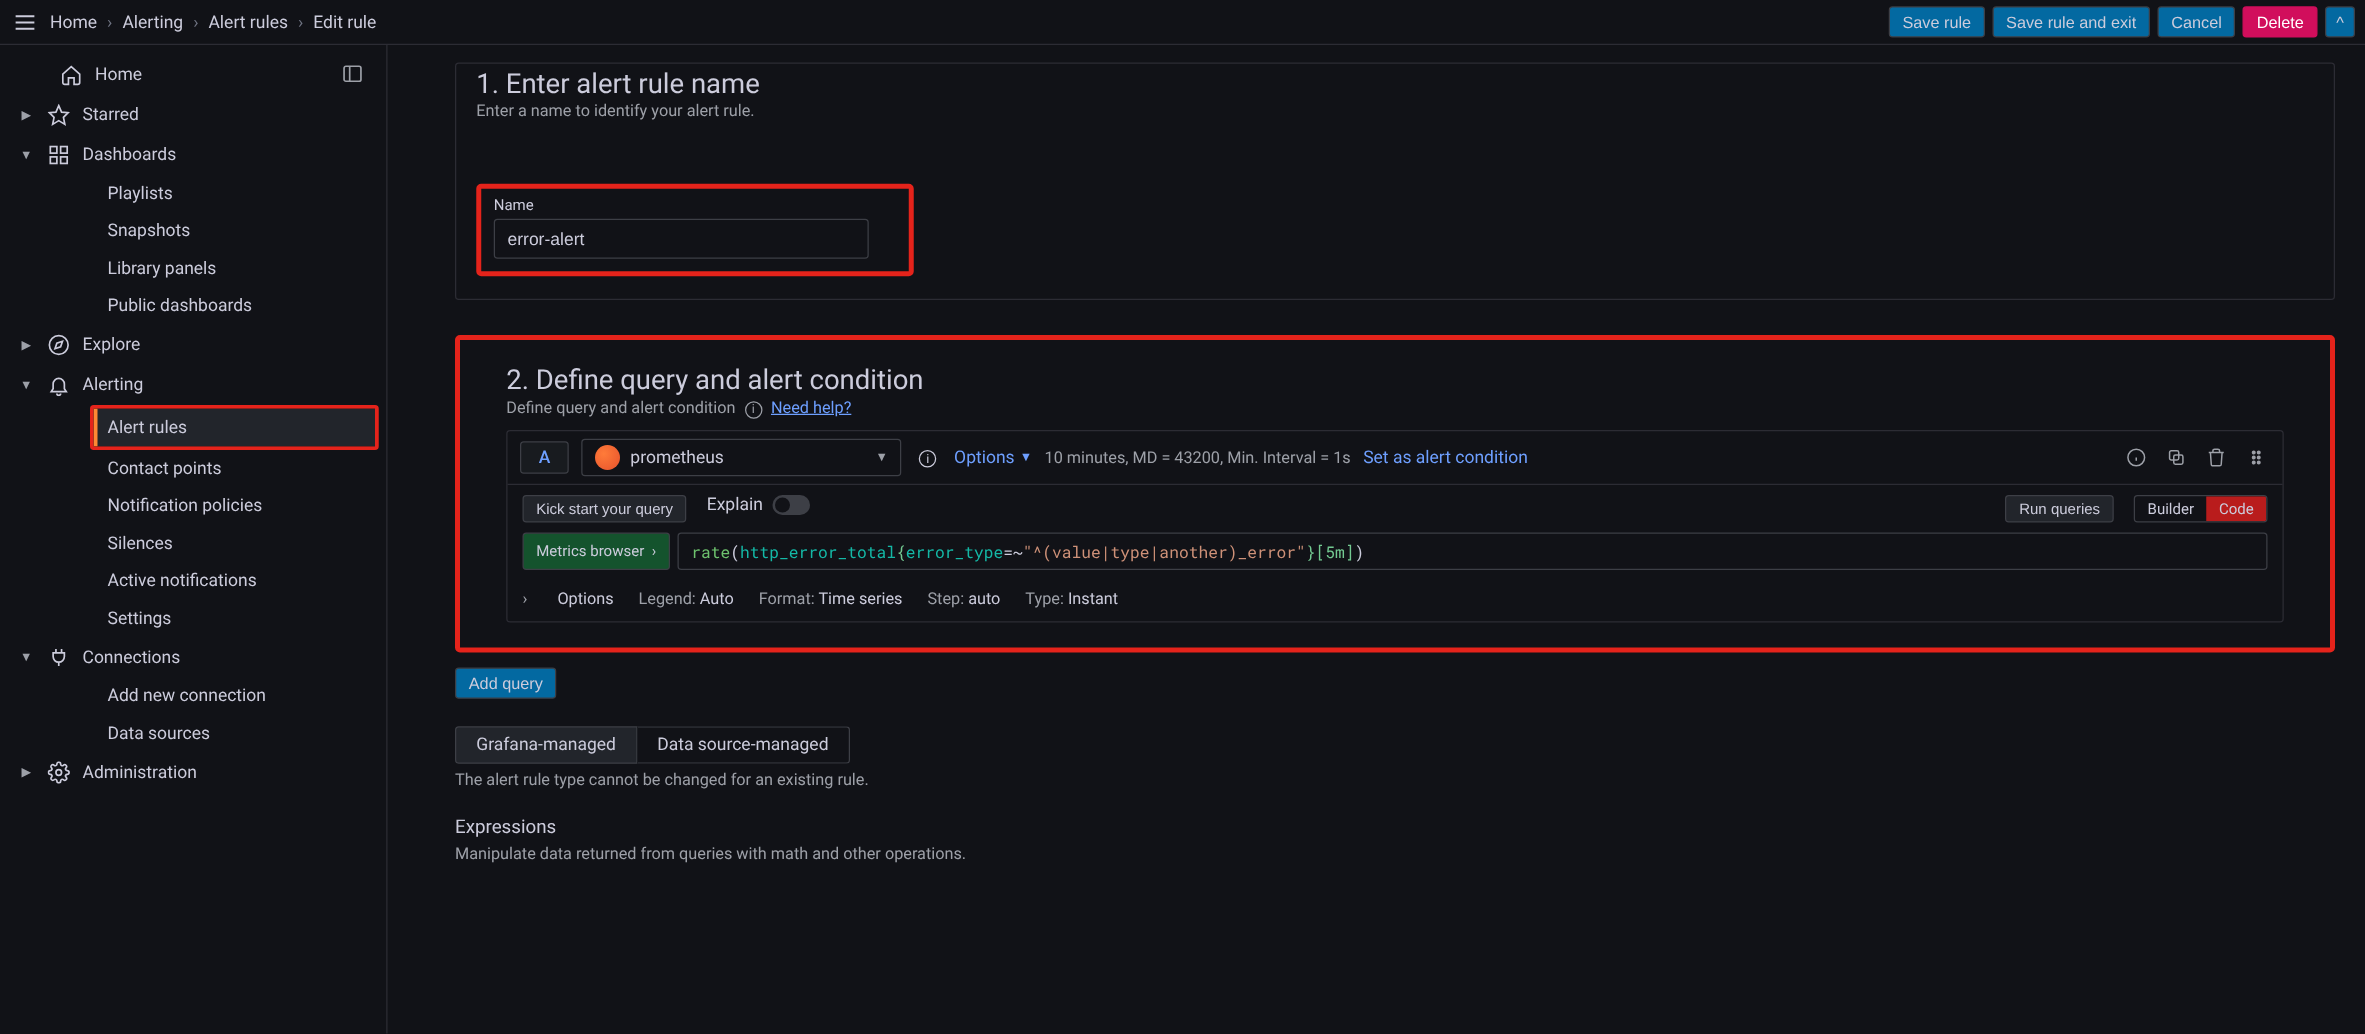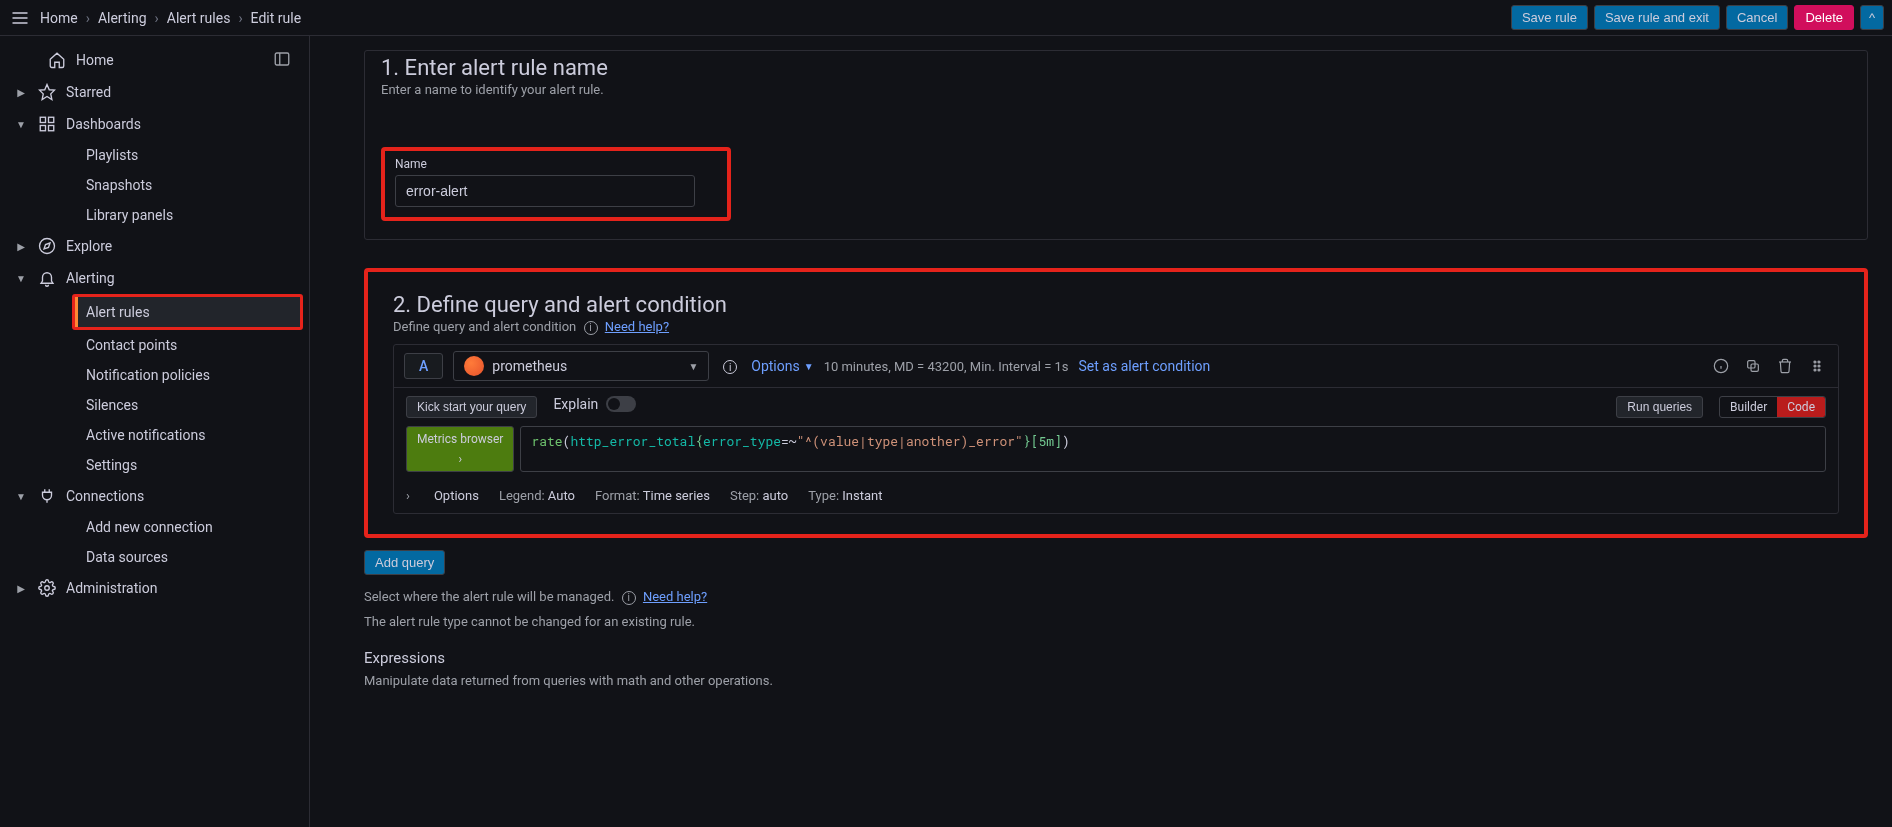--- a/index.html
+++ b/index.html
@@ -92,21 +92,21 @@
       width: 300px;
       font-size: 14px;
     }
     .section-card {
       border: 1px solid #2c2c34;
       border-radius: 3px;
       padding: 14px 16px 18px 16px;
       margin-bottom: 28px;
     }
     .query-frame { padding: 10px 0 10px 0; }
-    .query-inner-pad { padding: 10px 25px; }
+    .query-inner-pad { padding: 10px 37px; }
     .help-link { color: #6e9fff; text-decoration: underline; cursor: pointer; font-size: 13px; }
     .info-icon-inline {
       display: inline-flex; width: 14px; height: 14px;
       border: 1px solid #9da0a8; border-radius: 50%;
       align-items: center; justify-content: center;
       font-size: 10px; color: #9da0a8; margin: 0 4px -2px 4px;
     }
 
     .query-box {
       border: 1px solid #2c2c34;
@@ -158,25 +158,24 @@
       content: ""; position: absolute; left: 2px; top: 2px;
       width: 12px; height: 12px; background: #111217; border-radius: 50%;
     }
     .toolbar-spacer { flex: 1; }
     .seg-group { display: flex; border: 1px solid #3d3f46; border-radius: 3px; overflow: hidden; }
     .seg { padding: 3px 10px; font-size: 12px; cursor: pointer; }
     .seg.active { background: #b91c1c; }
 
     .query-row { display: flex; gap: 6px; padding: 0 12px 10px 12px; }
     .metrics-browser {
-      background: #4d7c0f; border: 1px solid #3d3f46;
+      background: #14532d; border: 1px solid #3d3f46;
       padding: 5px 10px; border-radius: 3px; font-size: 12px;
       display: flex; align-items: center; gap: 6px; cursor: pointer;
       white-space: nowrap;
-      flex-direction: column;
     }
     .code-input {
       flex: 1; background: #111217; border: 1px solid #3d3f46;
       padding: 5px 10px; border-radius: 3px;
       font-family: "Roboto Mono", Menlo, monospace; font-size: 13px;
       color: #ccccdc; white-space: nowrap; overflow: hidden;
     }
     .tok-fn { color: #6ec26e; }
     .tok-kw { color: #14b8a6; }
     .tok-str { color: #ce9178; }
@@ -269,20 +268,23 @@
       <span>Dashboards</span>
     </div>
     <div class="nav-item indent2">
         <span>Playlists</span>
       </div>
     <div class="nav-item indent2">
         <span>Snapshots</span>
       </div>
     <div class="nav-item indent2">
         <span>Library panels</span>
+      </div>
+    <div class="nav-item indent2">
+        <span>Public dashboards</span>
       </div>
     <div class="nav-item">
       <span class="nav-chevron">▶</span>
       <span class="nav-icon">
           <svg width="18" height="18" viewBox="0 0 24 24">
             <circle cx="12" cy="12" r="10"></circle>
             <polygon points="16 8 10 10 8 16 14 14"></polygon>
           </svg>
         </span>
       <span>Explore</span>
@@ -446,24 +448,23 @@
             <span><span class="opt-label">Format:</span> <span class="opt-strong">Time series</span></span>
             <span><span class="opt-label">Step:</span> <span class="opt-strong">auto</span></span>
             <span><span class="opt-label">Type:</span> <span class="opt-strong">Instant</span></span>
           </div>
         </div>
       </div>
     </div>
 
     <button class="btn" style="margin-bottom:14px;">Add query</button>
 
-    <div class="section-sub">
-      <span>Select where the alert rule will be managed.</span>
-      <span class="info-icon-inline">i</span>
-      <span class="help-link">Need help?</span>
+    <div class="rule-type-row">
+      <div class="rt-btn active">Grafana-managed</div>
+      <div class="rt-btn">Data source-managed</div>
     </div>
     <div class="note">The alert rule type cannot be changed for an existing rule.</div>
 
     <div class="sub-h" style="margin-top:20px;">Expressions</div>
     <div class="note">Manipulate data returned from queries with math and other operations.</div>
 
   </div>
 </div>
 
 </body></html>

